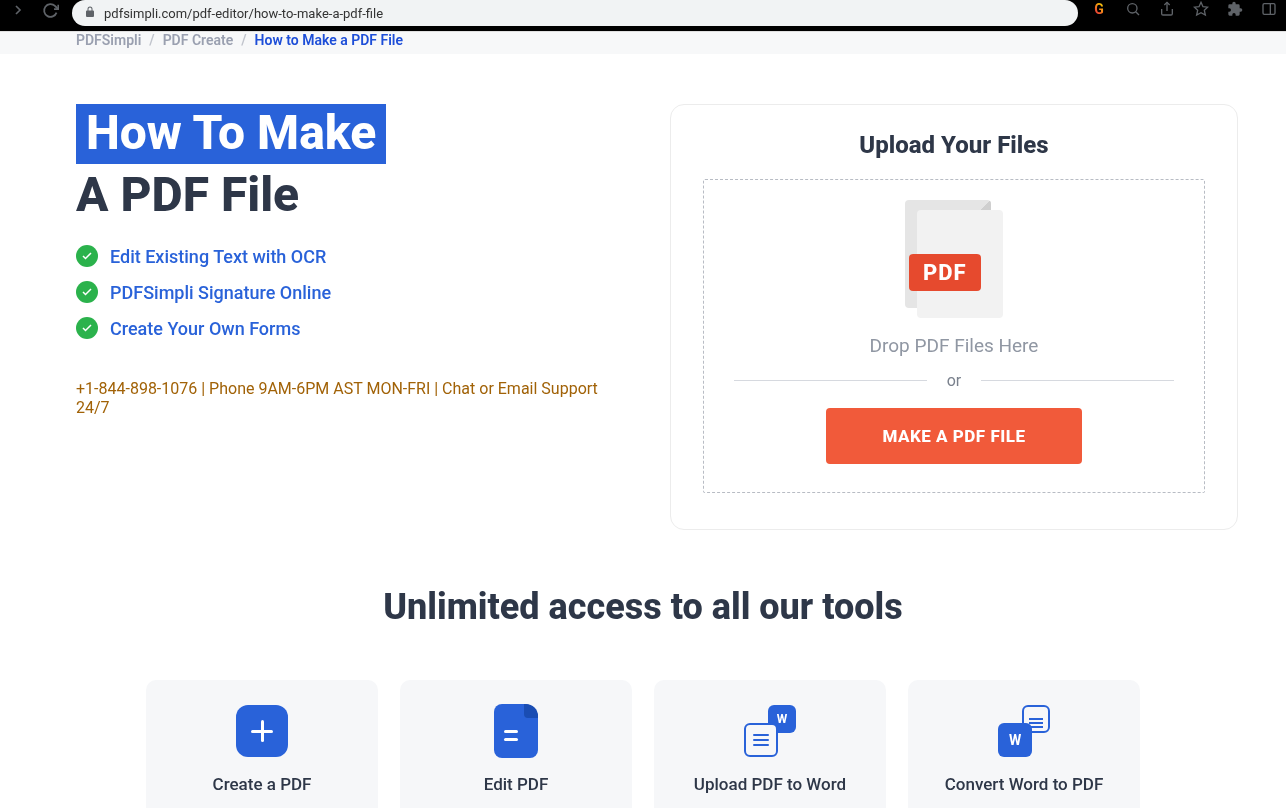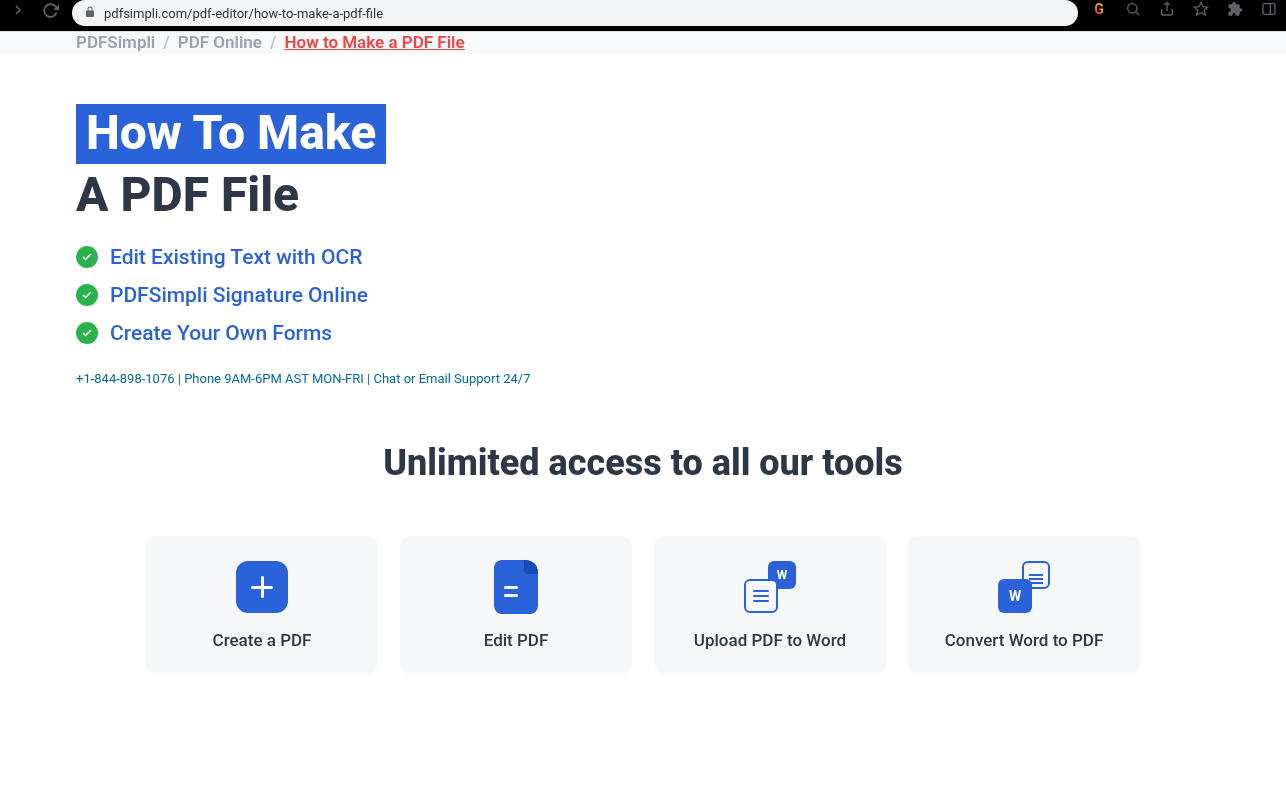--- a/index.html
+++ b/index.html
@@ -7,36 +7,36 @@
 
   
   .browser-bar { height: 32px; background: #000000; display: flex; align-items: flex-start; padding: 0 8px; border-bottom: 1px solid #e0e0e0; gap: 12px; }
   .nav-btn { width: 20px; height: 20px; display: flex; align-items: center; justify-content: center; cursor: pointer; color: #5f6368; }
   .url-bar { flex: 1; height: 26px; background: #f1f3f4; border-radius: 13px; display: flex; align-items: center; padding: 0 12px; font-size: 13px; color: #333; gap: 8px; }
   .lock { color: #5f6368; font-size: 11px; }
   .browser-icons { display: flex; gap: 16px; align-items: center; color: #5f6368; }
   .browser-icons span, .browser-icons div { width: 18px; height: 18px; display:flex; align-items:center; justify-content:center; cursor:pointer; }
 
   
-  .breadcrumb-strip { background: #f7f8f9; height: 22px; padding: 0 76px; font-size: 17px; color: #9aa0b0; display: flex; align-items: flex-start; font-weight: 600; }
+  .breadcrumb-strip { background: #f7f8f9; height: 22px; padding: 0 76px; font-size: 14px; color: #9aa0b0; display: flex; align-items: flex-start; font-weight: 600; }
   .breadcrumb-strip .sep { margin: 0 8px; color: #c0c4cc; }
-  .breadcrumb-strip .current { color: #ef4444; text-decoration: underline; }
+  .breadcrumb-strip .current { color: #1d4ed8; }
 
   
   .hero { display: flex; padding: 50px 48px 40px 76px; gap: 44px; }
   .hero-left { flex: 1; }
   .title-highlight { display: inline-block; background: #2962d9; color: #fff; font-size: 48px; font-weight: 800; padding: 0 10px 2px 10px; line-height: 1.2; }
   .title-rest { font-size: 48px; font-weight: 800; color: #2e3748; line-height: 1.2; margin-top: 2px; }
   .subtitle { font-size: 23px; font-weight: 700; color: #2e3748; margin-top: 18px; }
   .features { margin-top: 22px; }
   .feature { display: flex; align-items: center; gap: 12px; margin-bottom: 14px; }
   .check { width: 22px; height: 22px; border-radius: 50%; background: #2bb24c; display: flex; align-items: center; justify-content: center; }
   .check svg { stroke: #fff; }
-  .feature-text { font-size: 21px; color: #2962d9; font-weight: 500; }
-  .support-line { font-size: 13px; color: #0369a1; margin-top: 26px; }
+  .feature-text { font-size: 18px; color: #2962d9; font-weight: 500; }
+  .support-line { font-size: 16px; color: #a16207; margin-top: 40px; }
 
   
   .upload-card { width: 568px; border: 1px solid #ececec; border-radius: 14px; padding: 26px 32px 36px 32px; background: #fff; }
   .upload-title { text-align: center; font-size: 24px; font-weight: 800; color: #2e3748; margin-bottom: 20px; }
   .dropzone { border: 1px dashed #b8bcc4; border-radius: 2px; padding: 20px 30px 28px 30px; display: flex; flex-direction: column; align-items: center; }
   .pdf-icon-wrap { width: 110px; height: 120px; position: relative; margin-bottom: 14px; }
   .pdf-page-back { width: 86px; height: 108px; background: #e5e5e5; position: absolute; left: 6px; top: 0; border-radius: 4px 4px 4px 4px; }
   .pdf-page-back::before { content:''; position:absolute; top:0; right:0; width:28px; height:28px; background: linear-gradient(135deg, transparent 49%, #cfcfcf 50%); border-radius: 0 4px 0 0;}
   .pdf-page-front { width: 86px; height: 108px; background: #f2f2f2; position: absolute; left: 18px; top: 10px; border-radius: 4px; }
   .pdf-badge { position: absolute; left: 10px; top: 54px; background: #e64a2e; color: #fff; font-weight: 800; font-size: 22px; padding: 6px 14px; border-radius: 4px; letter-spacing: 1px; }
@@ -122,21 +122,21 @@
           <rect x="3" y="4" width="18" height="16" rx="2"></rect>
           <line x1="14" y1="4" x2="14" y2="20"></line>
         </svg>
       </div>
   </div>
 </div>
 
 <div class="breadcrumb-strip">
   <span>PDFSimpli</span>
   <span class="sep">/</span>
-  <span>PDF Online</span>
+  <span>PDF Create</span>
   <span class="sep">/</span>
   <span class="current">How to Make a PDF File</span>
 </div>
 
 <div class="hero">
   <div class="hero-left">
     <div class="title-highlight">How To Make</div>
     <div class="title-rest">A PDF File</div>
     <div class="features">
       <div class="feature">
@@ -160,20 +160,37 @@
             <svg width="12" height="12" viewBox="0 0 24 24" fill="none" stroke-width="3">
               <polyline points="20 6 9 17 4 12"></polyline>
             </svg>
           </span>
         <span class="feature-text">Create Your Own Forms</span>
       </div>
     </div>
     <div class="support-line">+1-844-898-1076  |  Phone 9AM-6PM AST MON-FRI  |  Chat or Email Support 24/7</div>
   </div>
 
+  <div class="upload-card">
+    <div class="upload-title">Upload Your Files</div>
+    <div class="dropzone">
+      <div class="pdf-icon-wrap">
+        <div class="pdf-page-back"></div>
+        <div class="pdf-page-front"></div>
+        <div class="pdf-badge">PDF</div>
+      </div>
+      <div class="drop-text">Drop PDF Files Here</div>
+      <div class="or-row">
+        <div class="line"></div>
+        <div class="or-text">or</div>
+        <div class="line"></div>
+      </div>
+      <button class="make-btn">MAKE A PDF FILE</button>
+    </div>
+  </div>
 </div>
 
 <div class="tools-heading">Unlimited access to all our tools</div>
 <div class="tools-grid">
   <div class="tool-card">
     <div class="tool-icon">
         <div class="plus-box"></div>
       </div>
     <div class="tool-label">Create a PDF</div>
   </div>

